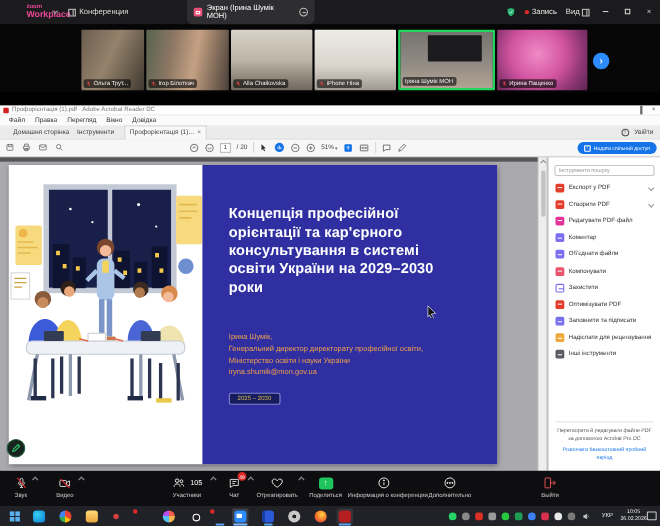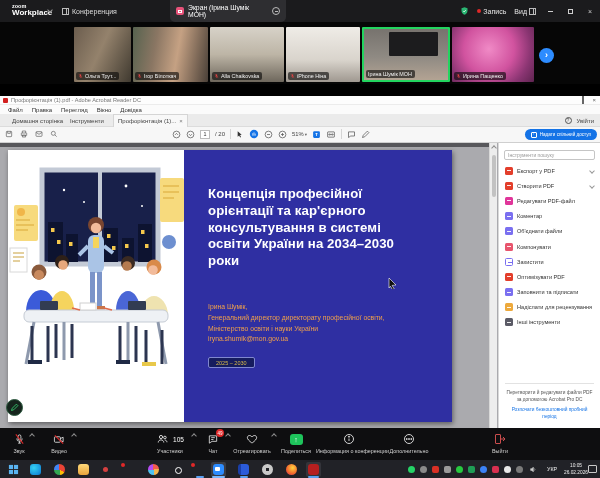--- a/index.html
+++ b/index.html
@@ -4,21 +4,21 @@
 <style>
   *{margin:0;padding:0;box-sizing:border-box}
   html,body{width:600px;height:478px}
   body{font-family:"Liberation Sans",sans-serif;background:#000;position:relative;overflow:hidden}
   .a{position:absolute}
   svg{display:block}
   input{outline:none}
 
   
   .titlebar{left:0;top:0;width:600px;height:22px;background:#1b1b1d;color:#e6e6e6;z-index:5}
-  .brand{left:12px;top:3px;line-height:1.1;color:#ffffff}
+  .brand{left:24px;top:3px;line-height:1.1;color:#ec4899}
   .bz{font-size:5.5px;font-weight:bold;display:block}
   .bw{font-size:8px;font-weight:bold;display:block}
   .chev-d{width:4px;height:4px;border-right:1px solid #999;border-bottom:1px solid #999;transform:rotate(45deg);display:inline-block}
   .chev-u{width:4px;height:4px;border-right:1px solid #8d8d8d;border-bottom:1px solid #8d8d8d;transform:rotate(-135deg);display:inline-block}
   .brandchev{left:48px;top:8px}
   .meet-tab{left:62px;top:0;height:22px;display:flex;align-items:center;gap:3px;font-size:7px;color:#ddd}
   .screen-tab{left:170px;top:0;height:22px;width:116px;background:#2e2e31;display:flex;align-items:center;gap:4px;padding:0 6px;font-size:6.8px;color:#fff;border-radius:0 0 5px 5px}
   .pinkscr{width:8px;height:8px;background:#e8527a;border-radius:2px;display:flex;align-items:center;justify-content:center;flex:none}
   .pinkscr i{display:block;width:4px;height:3px;border:1px solid #fff}
   .minuscirc{width:8px;height:8px;border:1px solid #bbb;border-radius:50%;position:relative;flex:none;margin-left:2px}
@@ -393,21 +393,21 @@
         <rect x="120" y="151" width="18" height="9" rx="1" fill="#323c52"></rect>
         <rect x="72" y="153" width="16" height="7" fill="#fff" stroke="#d0d0d0"></rect>
         <path d="M64 158l8 2M96 158l8 2" stroke="#e06a4a" stroke-width="1.5"></path>
         <path d="M26 172l-8 42M150 172l8 42M56 172v38M120 172v38" stroke="#8e99ad" stroke-width="3" fill="none"></path>
         <path d="M24 176v36M40 176v36M48 174v34M64 174v34M112 176v36M128 176v36M138 180v34M154 180v34" stroke="#2c3550" stroke-width="3" fill="none"></path>
         <rect x="20" y="210" width="14" height="4" fill="#1f2a45"></rect>
           <rect x="108" y="210" width="14" height="4" fill="#1f2a45"></rect>
         <rect x="134" y="212" width="14" height="4" fill="#e8c84a"></rect>
       </svg>
       <div class="bluep">
-        <h1>Концепція професійної орієнтації та кар'єрного консультування в системі освіти України на 2034–2030 роки</h1>
+        <h1>Концепція професійної орієнтації та кар'єрного консультування в системі освіти України на 2029–2030 роки</h1>
         <div class="author">
           <div>Ірина Шумік,</div>
           <div>Генеральний директор директорату професійної освіти,</div>
           <div>Міністерство освіти і науки України</div>
           <div>iryna.shumik@mon.gov.ua</div>
         </div>
         <div class="badge">2025 – 2030</div>
       </div>
     </div>
 

